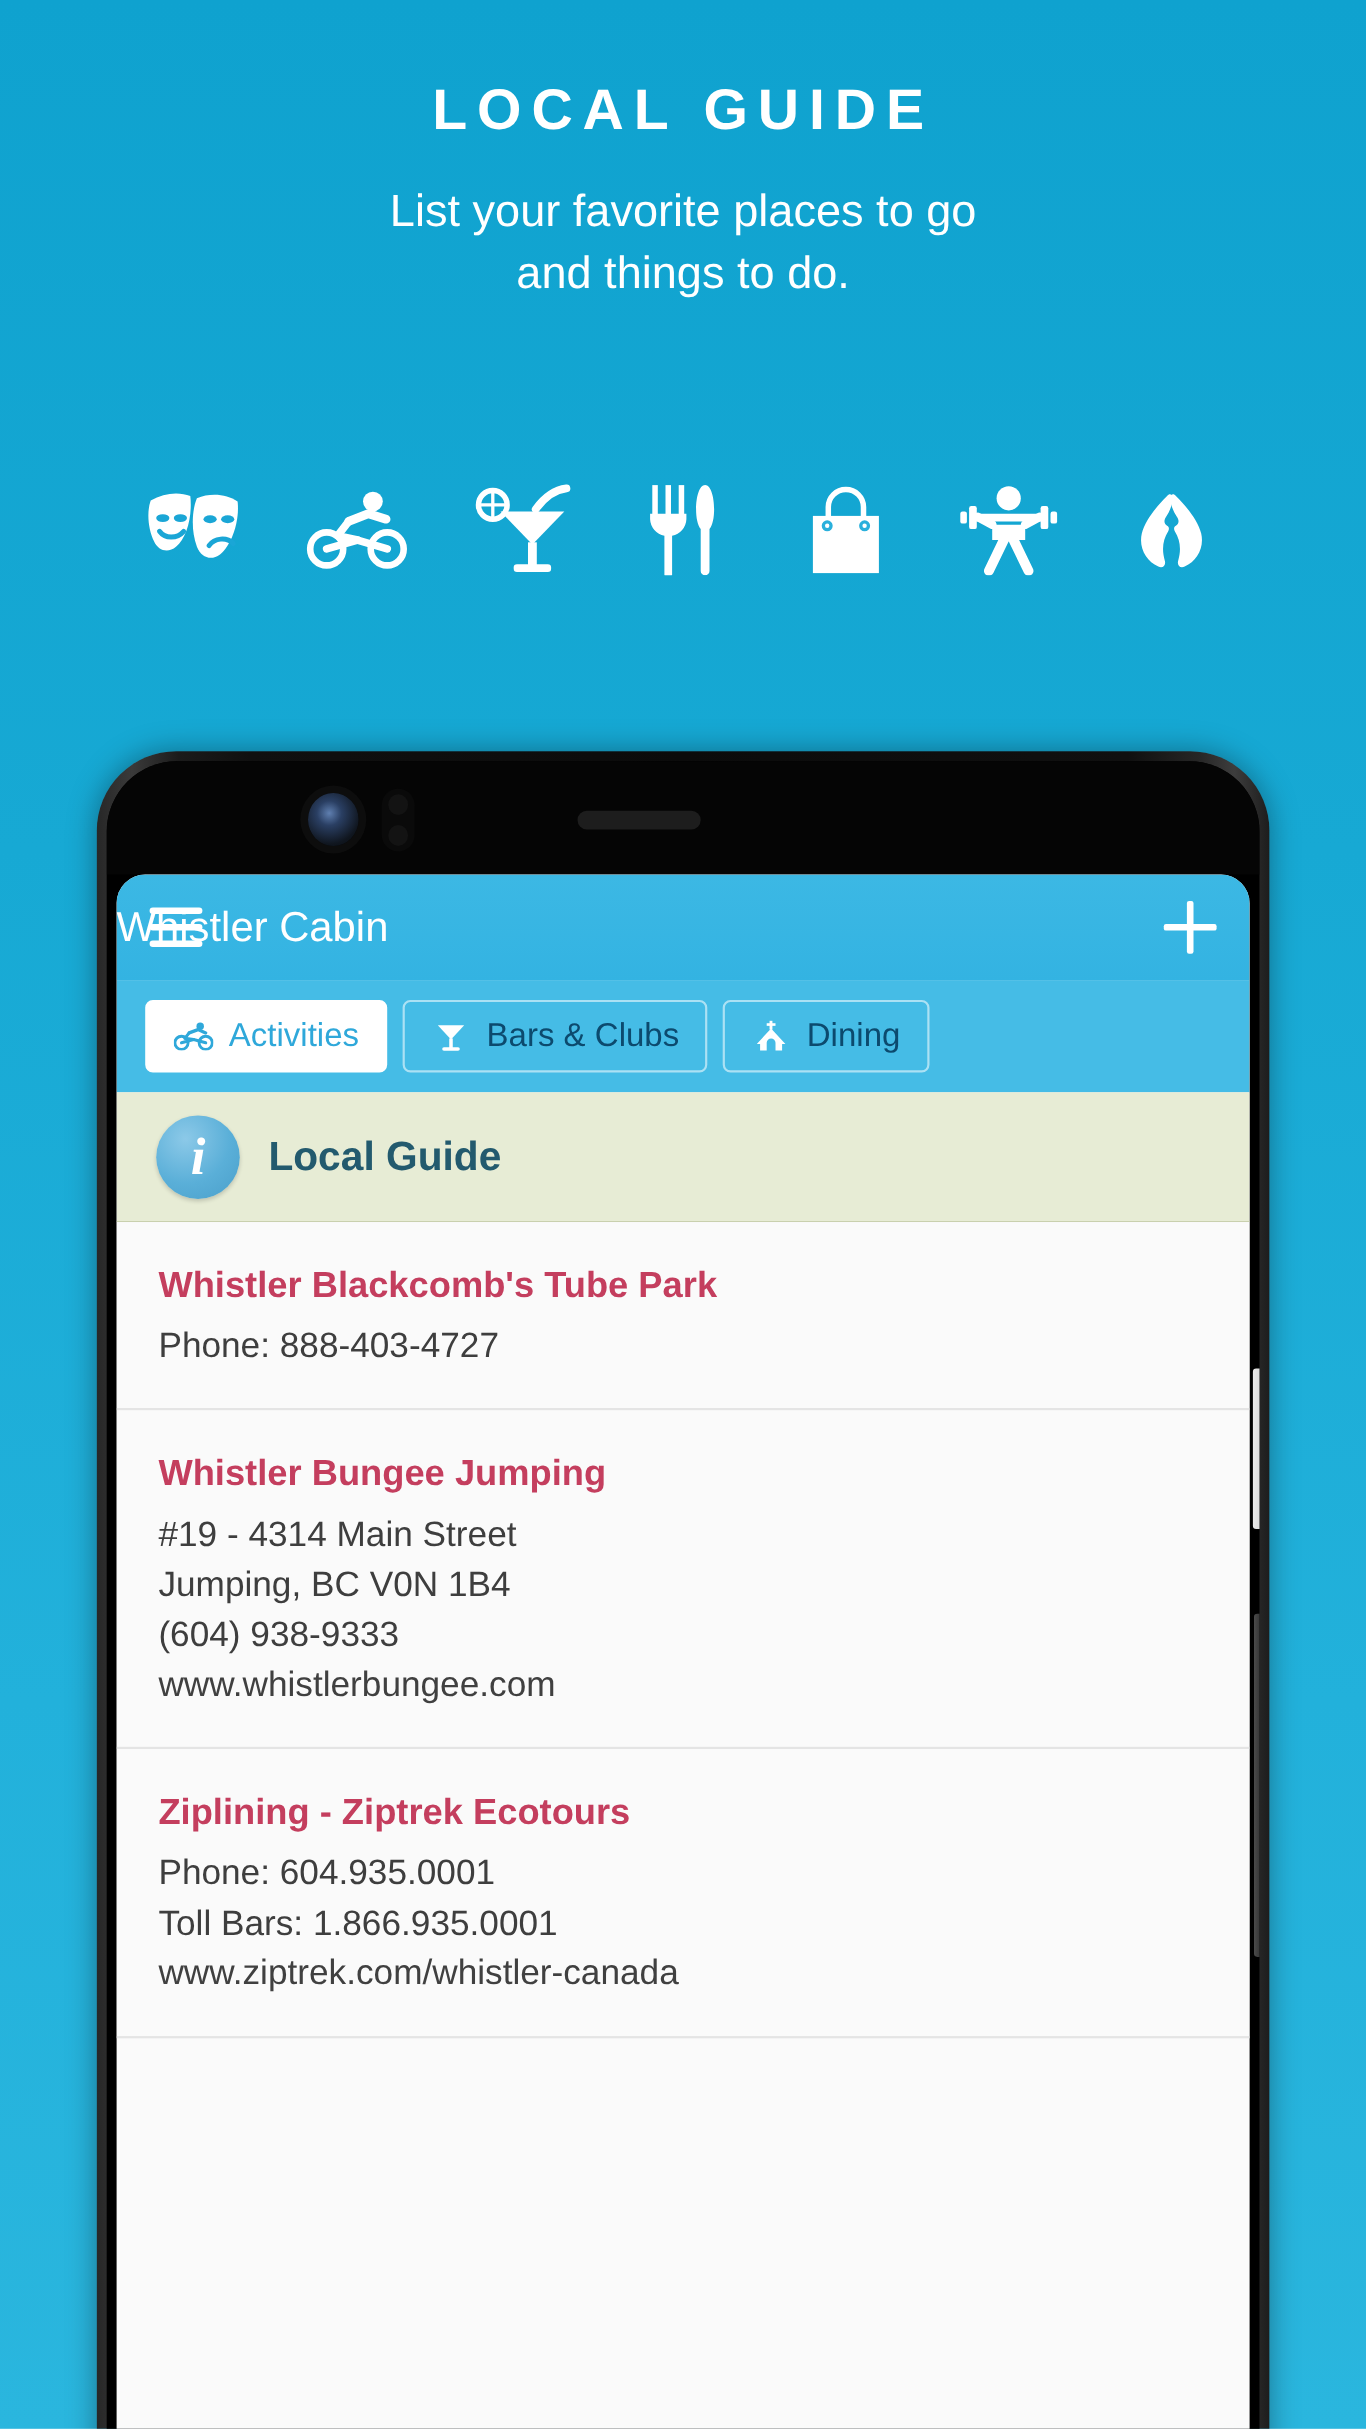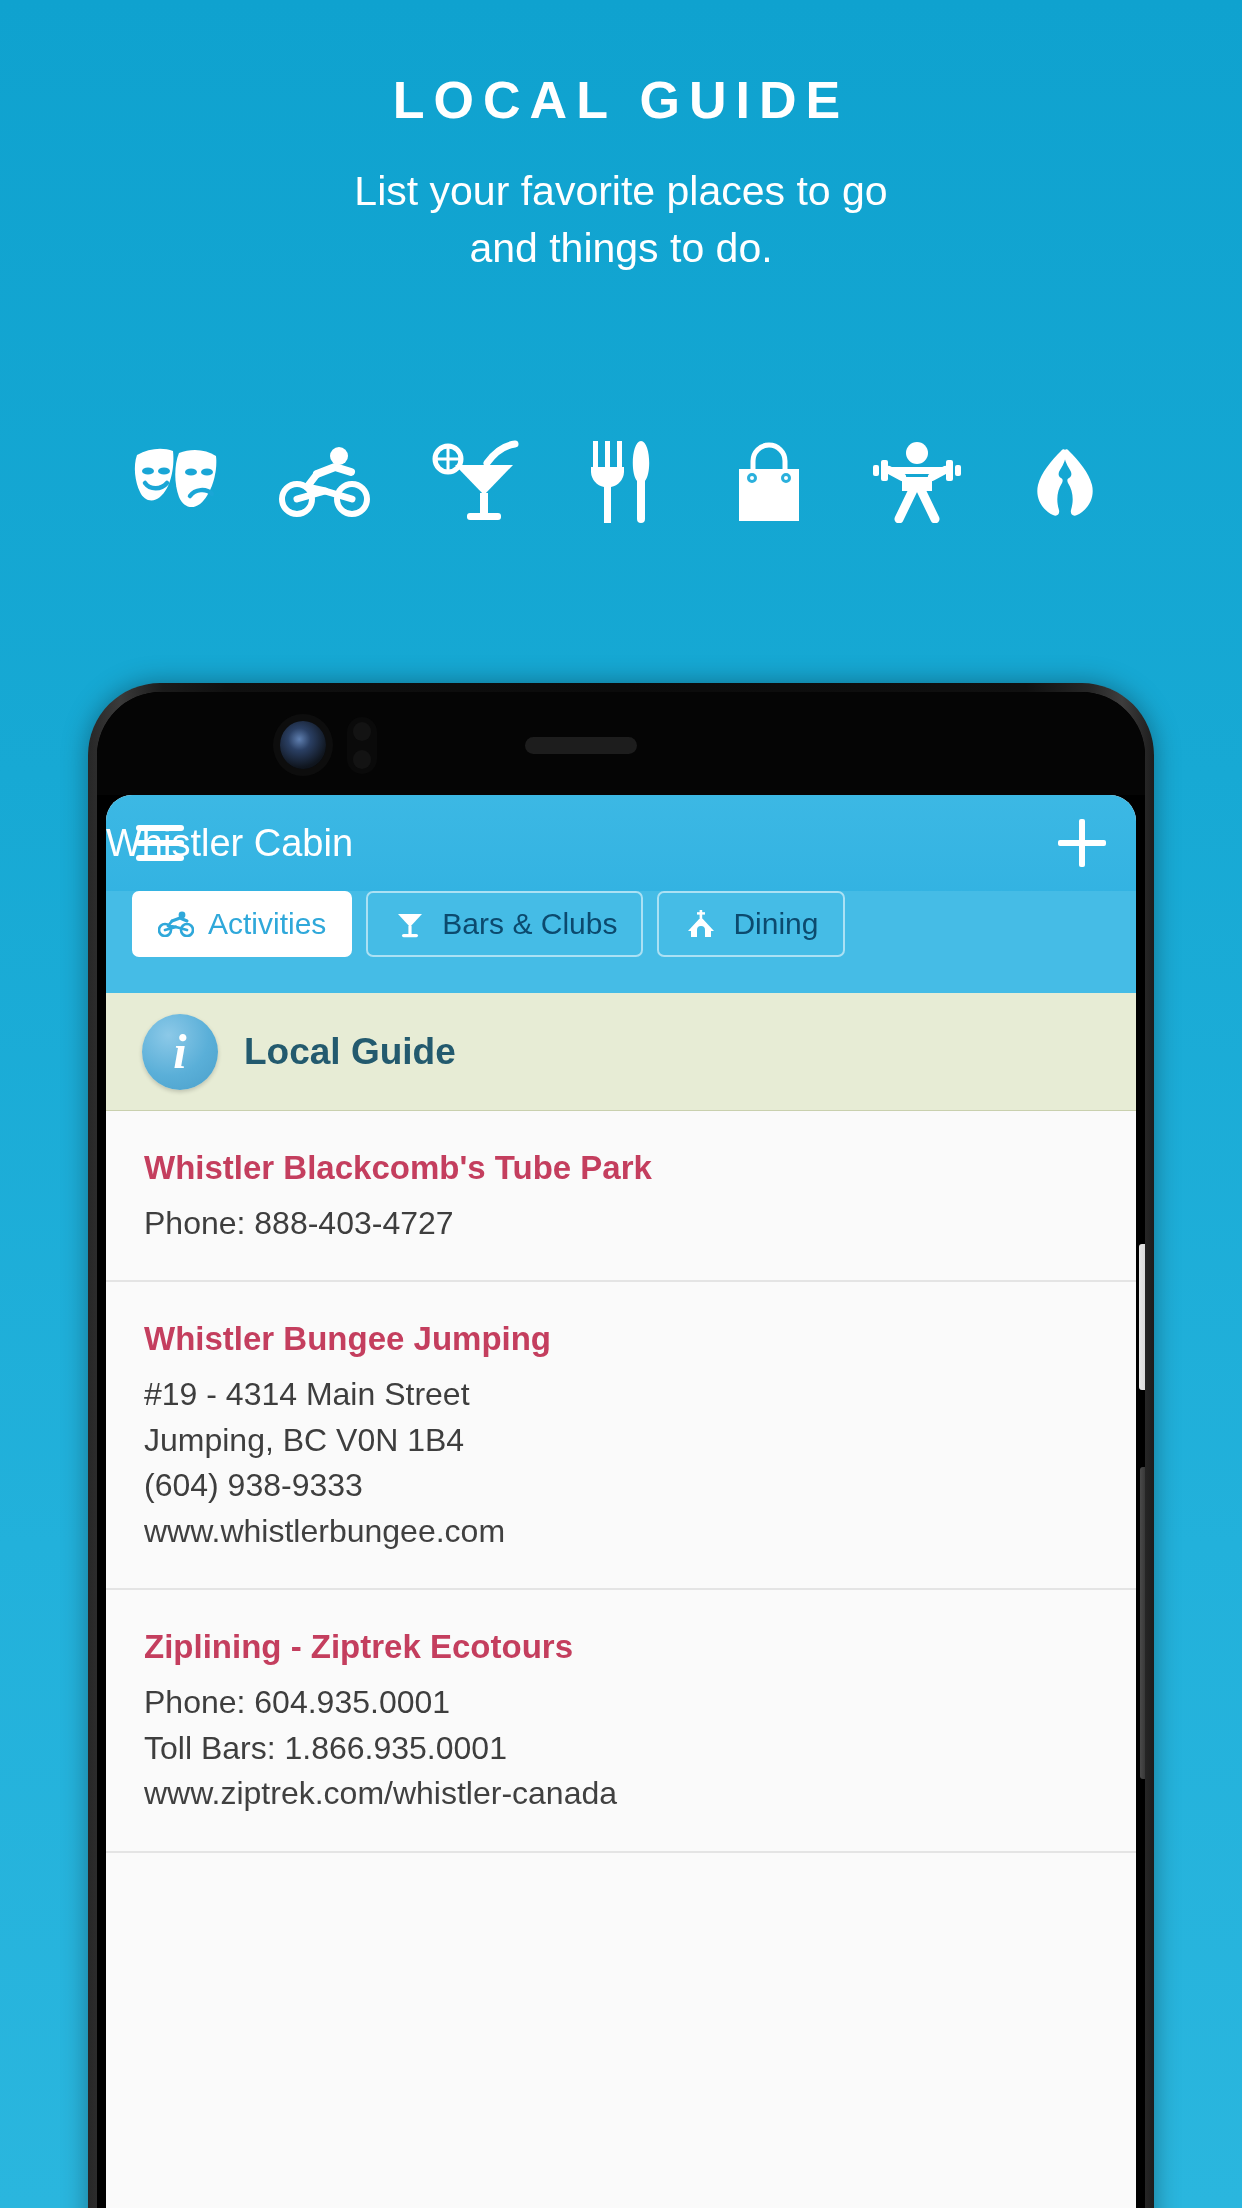--- a/index.html
+++ b/index.html
@@ -110,21 +110,21 @@
   }
   .plus { margin-left:auto; width:48px; height:48px; position:relative; cursor:pointer; }
   .plus::before, .plus::after { content:""; position:absolute; background:#fff; border-radius:2px; }
   .plus::before { left:0; top:21px; width:48px; height:6px; }
   .plus::after  { top:0; left:21px; height:48px; width:6px; }
 
   
   .tabs {
     background:#45bce6;
     height:102px;
-    display:flex; align-items:flex-start; gap:14px;
+    display:flex; align-items:center; gap:14px;
     padding:0 0 0 26px;
     overflow:hidden;
   }
   .chip {
     flex:0 0 auto;
     height:66px;
     border:2px solid rgba(255,255,255,.55);
     border-radius:7px;
     display:flex; align-items:center; gap:14px;
     padding:0 24px;

